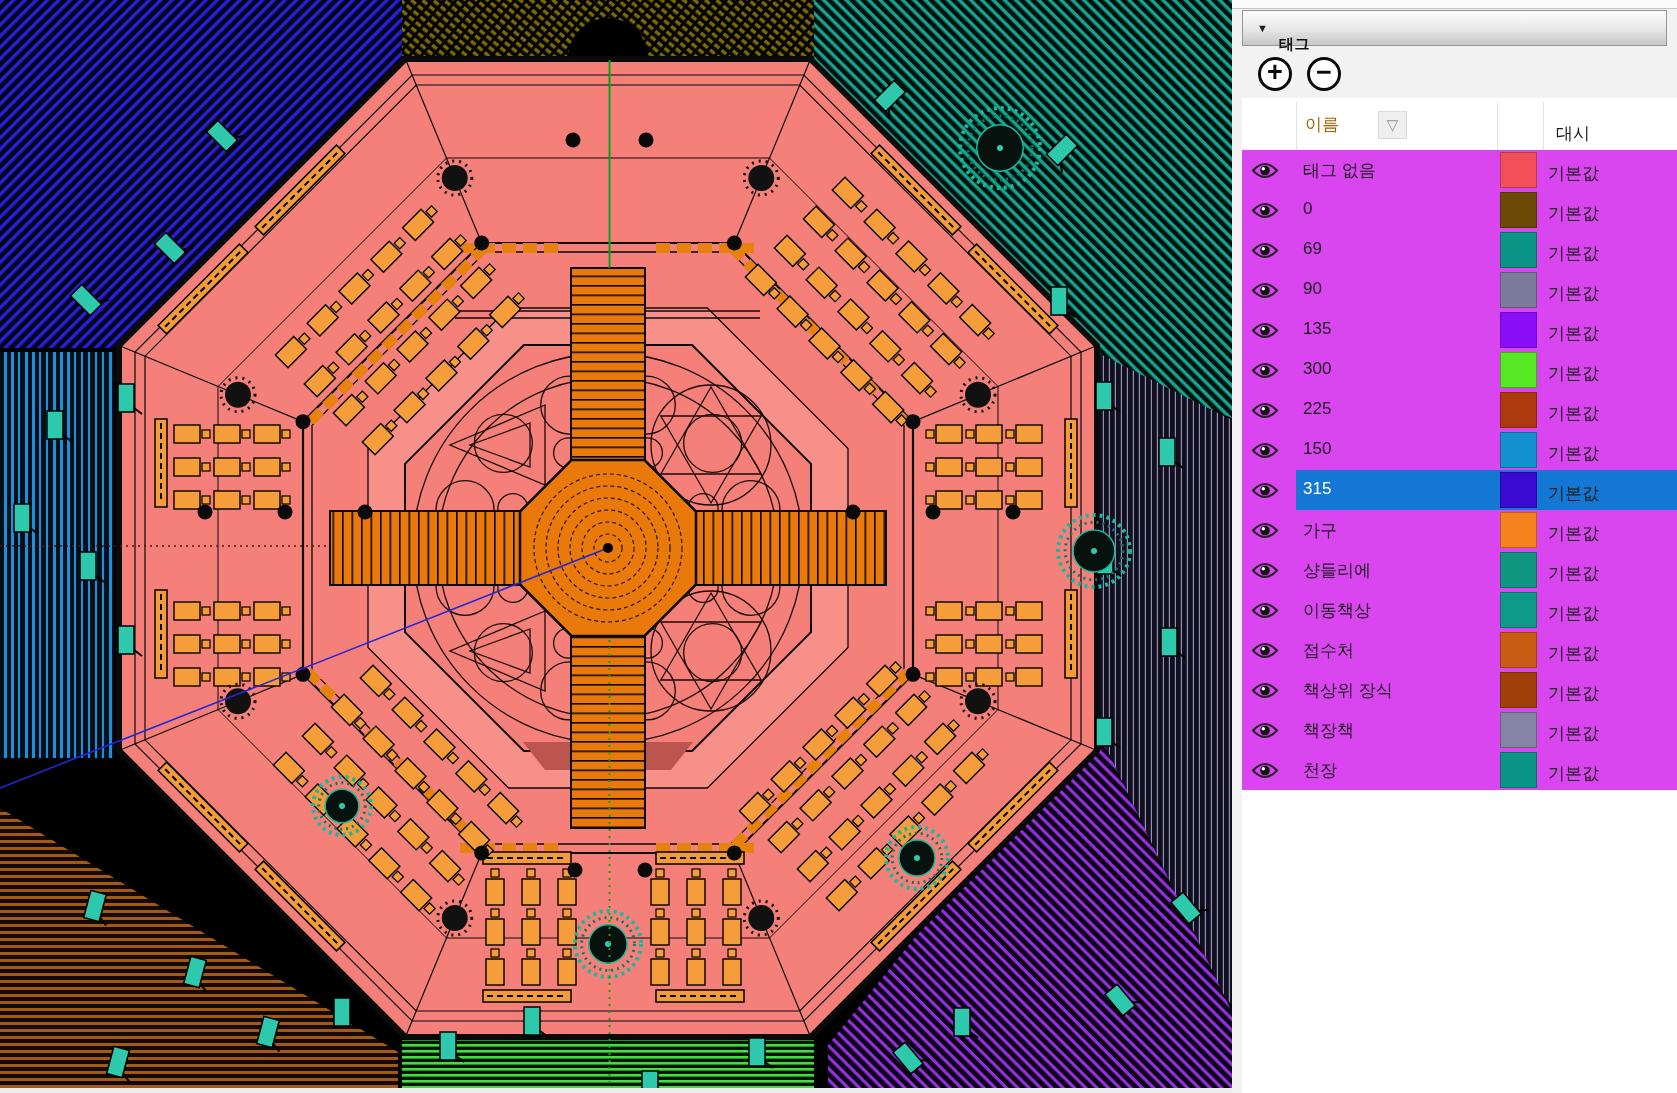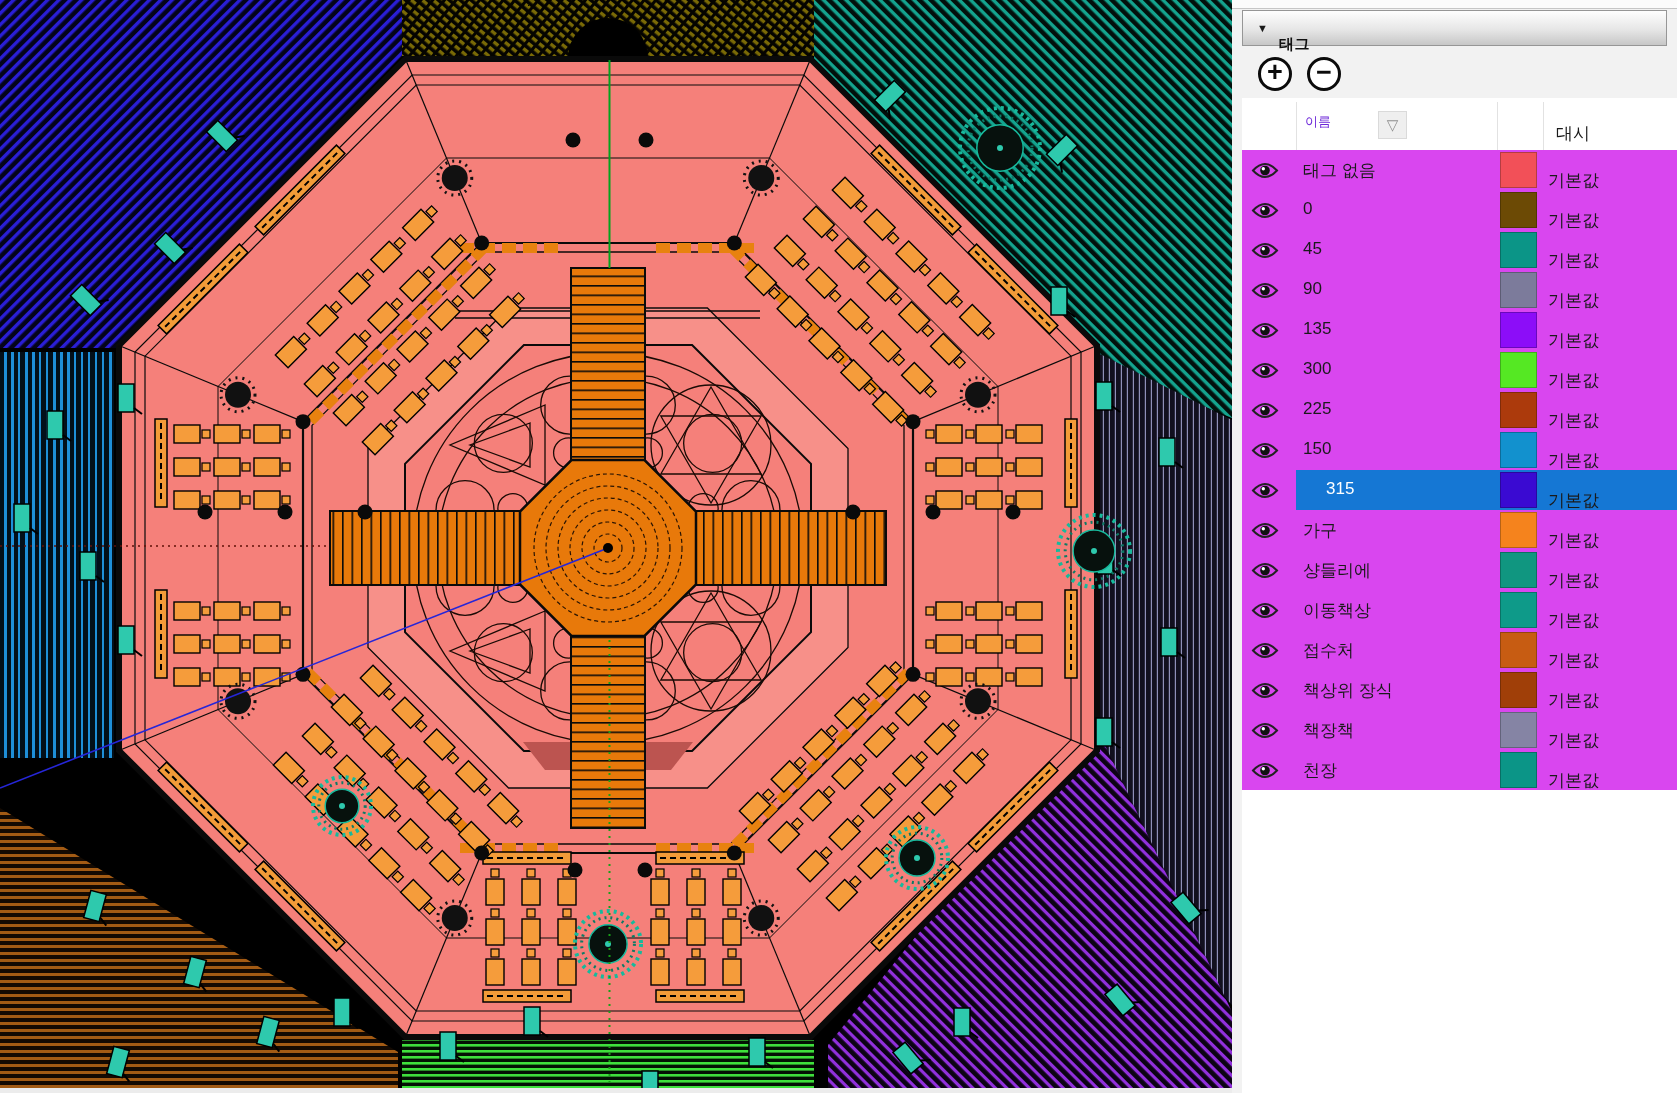--- a/index.html
+++ b/index.html
@@ -25,38 +25,38 @@
   .toolbar { position:absolute; top:57px; left:26px; display:flex; gap:15px; }
   .tool-btn { width:34px; height:34px; border:3px solid #0B0B0B; border-radius:50%;
               background:#FFF; color:#0B0B0B; display:flex; align-items:center;
               justify-content:center; font-size:27px; font-weight:700; line-height:0;
               cursor:pointer; }
   .tool-btn span { position:relative; top:-2px; }
 
   .list { position:absolute; top:98px; left:10px; right:0; bottom:0; background:#FFFFFF; }
   .list-head { position:relative; height:52px; background:#FFFFFF; }
   .vsep { position:absolute; top:4px; width:1px; height:48px; background:#E2E2E2; }
-  .col-name { position:absolute; left:63px; top:15px; font-size:13px; color:#6d28d9; cursor:pointer; }
+  .col-name { position:absolute; left:63px; top:15px; font-size:17px; color:#a16207; cursor:pointer; }
   .filter-box { position:absolute; left:136px; top:13px; width:29px; height:28px;
                 background:#EFEFEF; border:1px solid #DADADA; display:flex;
                 align-items:center; justify-content:center; cursor:pointer; }
   .filter-box .glyph { font-size:15px; color:#8E8E8E; }
   .col-dash { position:absolute; left:314px; top:24px; font-size:17px; color:#1A1A1A; cursor:pointer; }
 
   .rows { position:relative; }
   .row { position:relative; height:40px; background:#d946ef; }
   .row .eye { position:absolute; left:9px; top:11px; width:28px; height:19px; cursor:pointer; }
   .row .hl { position:absolute; left:54px; right:0; top:0; bottom:0; }
   .row.selected .hl { background:#1577D4; }
   .row .name { position:absolute; left:61px; top:9px; font-size:17px; color:#1A1A1A;
                white-space:nowrap; }
-  .row.selected .name { color:#FFFFFF;margin-left:23px; }
+  .row.selected .name { color:#FFFFFF; }
   .row .swatch { position:absolute; left:258px; top:2px; width:37px; height:36px;
                  border:1px solid rgba(0,0,0,0.25); cursor:pointer; }
-  .row .dash { position:absolute; left:306px; top:19px; font-size:17px; color:#1A1A1A; cursor:pointer; }
+  .row .dash { position:absolute; left:306px; top:12px; font-size:17px; color:#1A1A1A; cursor:pointer; }
 </style>
 </head>
 <body>
 
 <div class="app">
 
   <div class="viewport">
     <svg id="plan-svg" width="1232" height="1093" viewBox="0 0 1232 1093">
       <defs>
         <pattern id="pat-navy" width="8" height="8" patternUnits="userSpaceOnUse" patternTransform="rotate(-45)">
@@ -823,21 +823,21 @@
   </div>
           <div class="row">
     <span class="eye">
       <svg width="28" height="19" viewBox="0 0 28 19">
         <path d="M2 9.5 Q14 -3.5 26 9.5 Q14 22.5 2 9.5 Z" fill="none" stroke="#222" stroke-width="2"></path>
         <circle cx="14" cy="9.5" r="4.8" fill="#111"></circle>
         <circle cx="12.3" cy="7.8" r="1.7" fill="#fff"></circle>
       </svg>
     </span>
     <div class="hl"></div>
-    <span class="name">45</span>
+    <span class="name">69</span>
     <span class="swatch" style="background: rgb(11, 149, 135);"></span>
     <span class="dash">기본값</span>
   </div>
           <div class="row">
     <span class="eye">
       <svg width="28" height="19" viewBox="0 0 28 19">
         <path d="M2 9.5 Q14 -3.5 26 9.5 Q14 22.5 2 9.5 Z" fill="none" stroke="#222" stroke-width="2"></path>
         <circle cx="14" cy="9.5" r="4.8" fill="#111"></circle>
         <circle cx="12.3" cy="7.8" r="1.7" fill="#fff"></circle>
       </svg>

